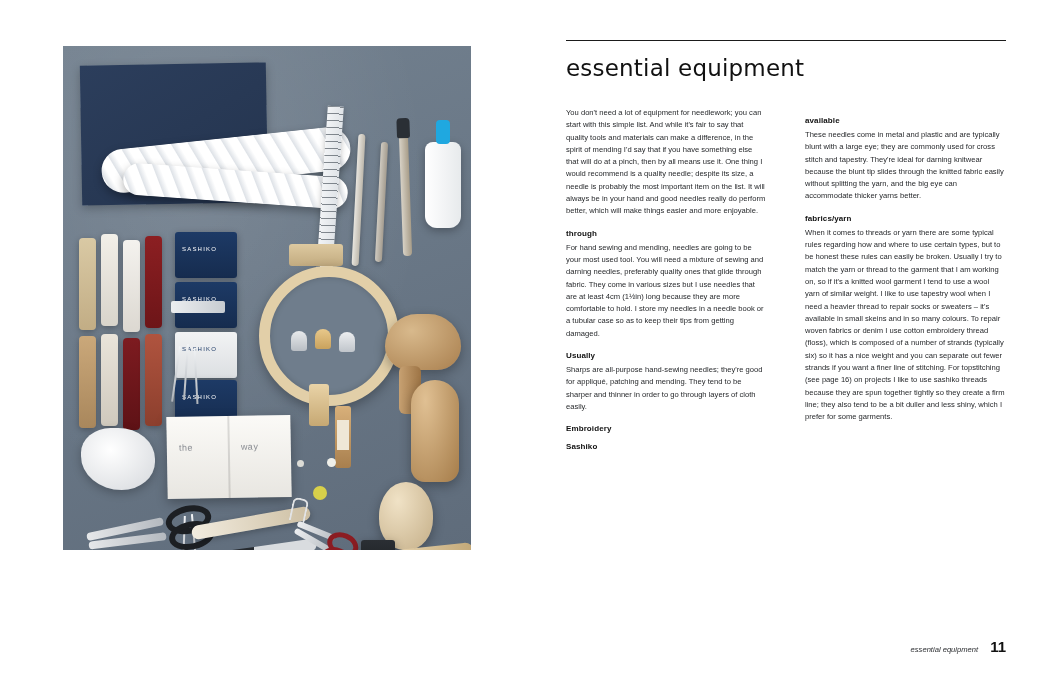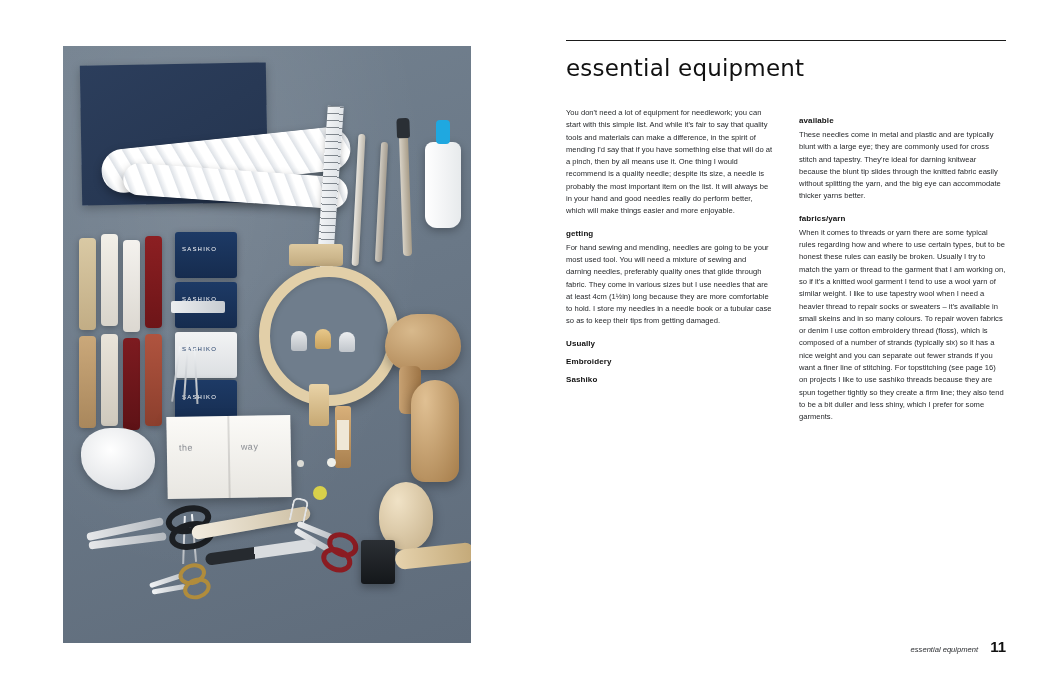--- a/index.html
+++ b/index.html
@@ -20,21 +20,21 @@
     height: 689px;
     background: #ffffff;
   }
 
   
   .photo-page {
     position: absolute;
     left: 63px;
     top: 46px;
     width: 408px;
-    height: 597px;
+    height: 504px;
     background: #6b7a8e;
     overflow: hidden;
   }
   .photo-bg {
     position: absolute;
     inset: 0;
     background:
       radial-gradient(ellipse at 30% 25%, rgba(255,255,255,0.10), rgba(0,0,0,0) 60%),
       linear-gradient(160deg, #73818f 0%, #6a7887 45%, #5f6c7b 100%);
   }
@@ -342,21 +342,21 @@
   h1.title {
     margin: 0 0 26px 0;
     font-family: "DejaVu Sans", sans-serif;
     font-weight: 400;
     font-size: 23px;
     letter-spacing: 0.2px;
     color: #111111;
   }
   .cols {
     display: flex;
-    gap: 26px;
+    gap: 38px;
   }
   .col { width: 207px; }
   p.body, .body {
     margin: 0 0 11px 0;
     font-size: 7.6px;
     line-height: 1.62;
     color: #27292c;
     text-align: left;
   }
   h2.sub {
@@ -490,24 +490,25 @@
 
   <div class="text-page">
     <div class="rule"></div>
     <h1 class="title">essential equipment</h1>
 
     <div class="cols">
 
       <div class="col">
         <p class="body">You don't need a lot of equipment for needlework; you can start with this simple list. And while it's fair to say that quality tools and materials can make a difference, in the spirit of mending I'd say that if you have something else that will do at a pinch, then by all means use it. One thing I would recommend is a quality needle; despite its size, a needle is probably the most important item on the list. It will always be in your hand and good needles really do perform better, which will make things easier and more enjoyable.</p>
 
-        <h2 class="sub">getting</h2>
+        <h2 class="sub">through</h2>
         <p class="body">For hand sewing and mending, needles are going to be your most used tool. You will need a mixture of sewing and darning needles, preferably quality ones that glide through fabric. They come in various sizes but I use needles that are at least 4cm (1½in) long because they are more comfortable to hold. I store my needles in a needle book or a tubular case so as to keep their tips from getting damaged.</p>
 
         <h2 class="sub">Usually</h2>
+        <p class="body">Sharps are all-purpose hand-sewing needles; they're good for appliqué, patching and mending. They tend to be sharper and thinner in order to go through layers of cloth easily.</p>
 
         <h2 class="sub">Embroidery</h2>
 
         <h2 class="sub">Sashiko</h2>
       </div>
 
       <div class="col">
         <h2 class="sub">available</h2>
         <p class="body">These needles come in metal and plastic and are typically blunt with a large eye; they are commonly used for cross stitch and tapestry. They're ideal for darning knitwear because the blunt tip slides through the knitted fabric easily without splitting the yarn, and the big eye can accommodate thicker yarns better.</p>
 

